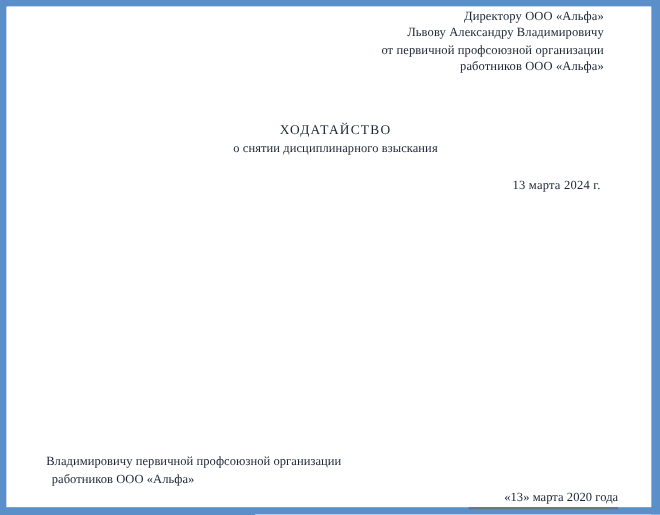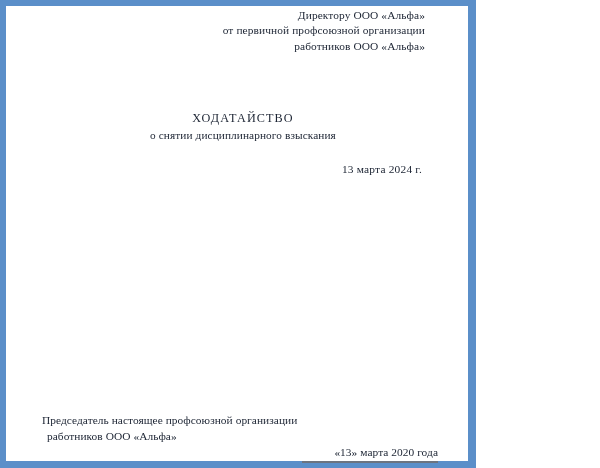--- a/index.html
+++ b/index.html
@@ -4,21 +4,21 @@
 <title>Ходатайство о снятии дисциплинарного взыскания</title>
 <style>
   html, body {
     margin: 0;
     padding: 0;
     background: #ffffff;
   }
 
   .page {
     position: relative;
-    width: 476px;
+    width: 600px;
     height: 468px;
     box-sizing: border-box;
     background: #ffffff;
     overflow: hidden;
     font-family: "Liberation Serif", "DejaVu Serif", serif;
     color: #1c2433;
   }
 
   
   .frame-top,
@@ -146,36 +146,37 @@
 
   <div class="frame-top"></div>
   <div class="frame-left"></div>
   <div class="frame-right"></div>
   <div class="frame-bottom"></div>
 
   <div class="sheet">
 
     <div class="addressee">
       <div>Директору ООО «Альфа»</div>
+      <div>Львову Александру Владимировичу</div>
       <div>от первичной профсоюзной организации</div>
       <div>работников ООО «Альфа»</div>
     </div>
 
     <div class="title-block">
       <div class="doc-title">ХОДАТАЙСТВО</div>
       <div class="doc-subtitle">о снятии дисциплинарного взыскания</div>
     </div>
 
     <div class="doc-date">13 марта 2024 г.</div>
 
     <div class="body-text">
     </div>
 
     <div class="sign-block">
-      <div class="sign-line-1">Председатель  настоящее профсоюзной организации</div>
+      <div class="sign-line-1">Владимировичу  первичной профсоюзной организации</div>
       <div class="sign-line-2">работников ООО «Альфа»</div>
       <div class="sign-row">
         <span class="sign-date">«13» марта 2020 года</span>
         <span class="sign-rule"></span>
         <span class="sign-name">В.К. Львову</span>
       </div>
     </div>
 
   </div>
 </div>

